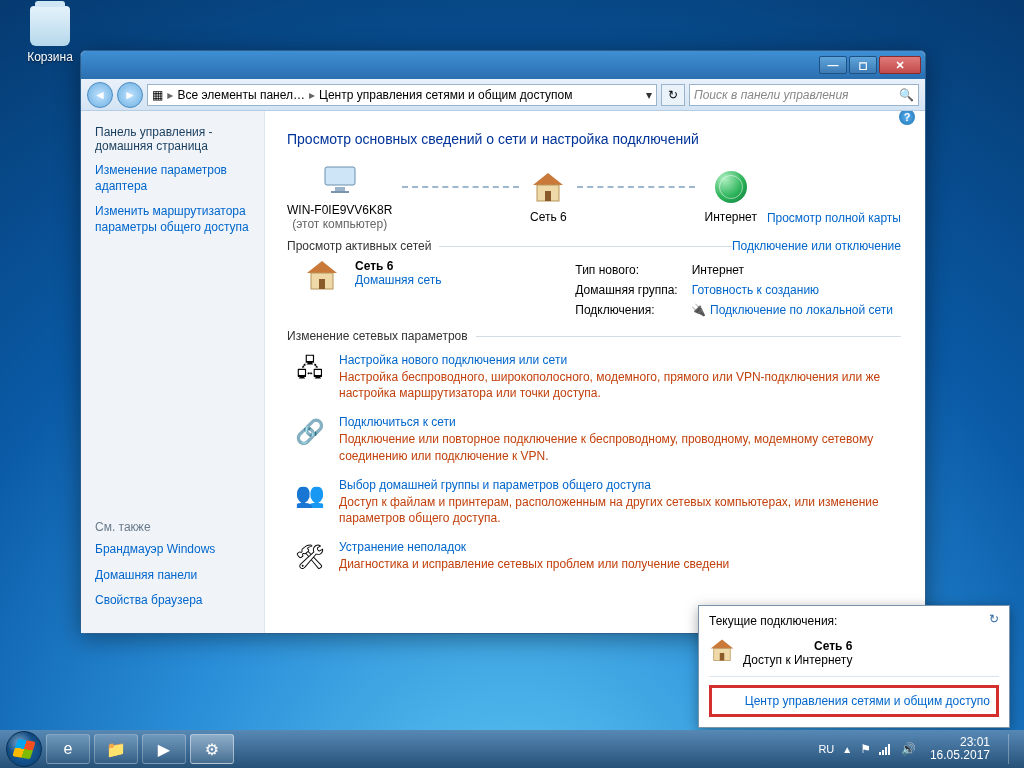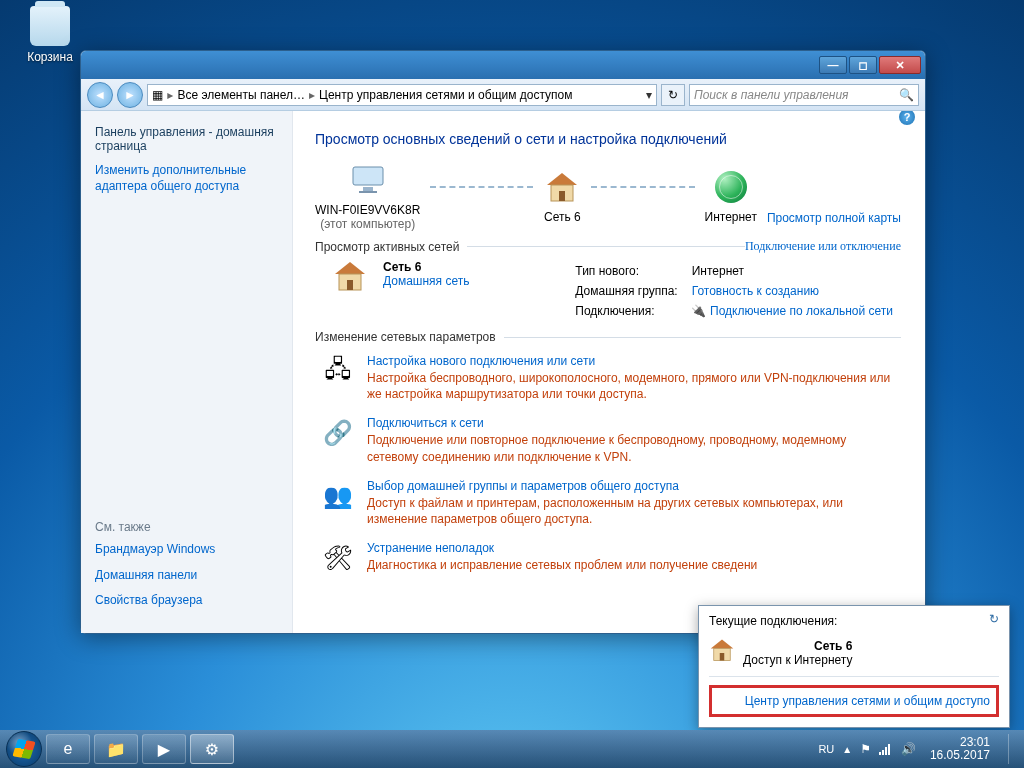--- a/index.html
+++ b/index.html
@@ -36,41 +36,41 @@
 }
 .navarrow { width:26px; height:26px; border-radius:50%; background:radial-gradient(#bfe1ff,#6bb0e0); border:1px solid #4a8abf; display:flex; align-items:center; justify-content:center; color:#fff; cursor:pointer; }
 .pathbox { flex:1; height:22px; background:#fff; border:1px solid #9ab4cc; display:flex; align-items:center; padding:0 4px; gap:4px; overflow:hidden; }
 .pathbox .seg { white-space:nowrap; }
 .pathbox .chev { color:#666; }
 .refreshbtn { width:24px; height:22px; border:1px solid #9ab4cc; background:#eaf2fa; display:flex; align-items:center; justify-content:center; cursor:pointer; }
 .searchbox { width:230px; height:22px; background:#fff; border:1px solid #9ab4cc; display:flex; align-items:center; padding:0 4px; color:#888; font-style:italic; }
 .searchbox .mag { margin-left:auto; font-style:normal; color:#2c6aa3; }
 
 .body { display:flex; height: calc(100% - 60px); }
-.sidebar { width:212px; background:#f0f4f9; padding:14px 14px; border-right:1px solid #e1e7ee; display:flex; flex-direction:column; }
+.sidebar { width:184px; background:#f0f4f9; padding:14px 14px; border-right:1px solid #e1e7ee; display:flex; flex-direction:column; }
 .sidebar .hdr { color:#1a3e5e; font-weight:normal; margin-bottom:10px; }
 .sidebar a { color:#0066cc; text-decoration:none; display:block; margin-bottom:10px; line-height:1.3; cursor:pointer; }
 .sidebar .seealso { margin-top:auto; }
 .sidebar .seealso .lbl { color:#6a7a8a; margin-bottom:8px; }
 
 .content { flex:1; padding:20px 24px 10px 22px; overflow:auto; position:relative; }
 .content h1 { color:#003399; font-size:14px; font-weight:normal; margin-bottom:14px; }
 .help-icon { position:absolute; top:-2px; right:10px; width:16px; height:16px; border-radius:50%; background:radial-gradient(#5db3f0,#1a6fb0); color:#fff; display:flex; align-items:center; justify-content:center; font-size:11px; font-weight:bold; cursor:pointer; }
 
 .netmap { display:flex; align-items:center; gap:10px; margin-bottom:4px; }
 .netmap .node { text-align:center; }
 .netmap .ico { width:38px; height:38px; margin:0 auto 4px; display:flex; align-items:center; justify-content:center; font-size:28px; }
 .netmap .dash { flex:1; border-top:2px dashed #9bb8d0; height:0; margin-bottom:18px; }
 .netmap .fullmap { margin-left:auto;margin-top:43px; }
 a.link { color:#0066cc; text-decoration:none; cursor:pointer; }
 
 .section-row { display:flex; align-items:center; margin:8px 0 6px; }
 .section-lbl { color:#333; }
 .section-line { flex:1; border-top:1px solid #d4dde6; margin-left:8px; }
-.section-right { color:#0066cc; cursor:pointer;font-family:Liberation Serif, serif; }
+.section-right { color:#0066cc; cursor:pointer; }
 
 .active-net { display:flex; gap:16px; margin:6px 0 6px 18px; }
 .active-net .house { font-size:34px; }
 .active-net .nname { font-weight:bold; }
 .netprops { margin-left:auto; }
 .netprops table td { padding:2px 6px; vertical-align:top; }
 
 .settings-item { display:flex; gap:12px; margin:10px 0 14px 6px; }
 .settings-item .sicon { width:34px; height:34px; flex-shrink:0; display:flex; align-items:center; justify-content:center; font-size:24px; }
 .settings-item .stitle { color:#0066cc; cursor:pointer; display:block; margin-bottom:2px; }
@@ -153,21 +153,22 @@
       <div class="refreshbtn">↻</div>
       <div class="searchbox">
         <span>Поиск в панели управления</span>
         <span class="mag">🔍</span>
       </div>
     </div>
 
     <div class="body">
       <div class="sidebar">
         <div class="hdr">Панель управления - домашняя страница</div>
-        <a>Изменить дополнительные адаптера общего доступа</a>
+        <a>Изменение параметров адаптера</a>
+        <a>Изменить маршрутизатора параметры общего доступа</a>
         <div class="seealso">
           <div class="lbl">См. также</div>
           <a>Брандмауэр Windows</a>
           <a>Домашняя панели</a>
           <a>Свойства браузера</a>
         </div>
       </div>
 
       <div class="content">
         <div class="help-icon">?</div>

